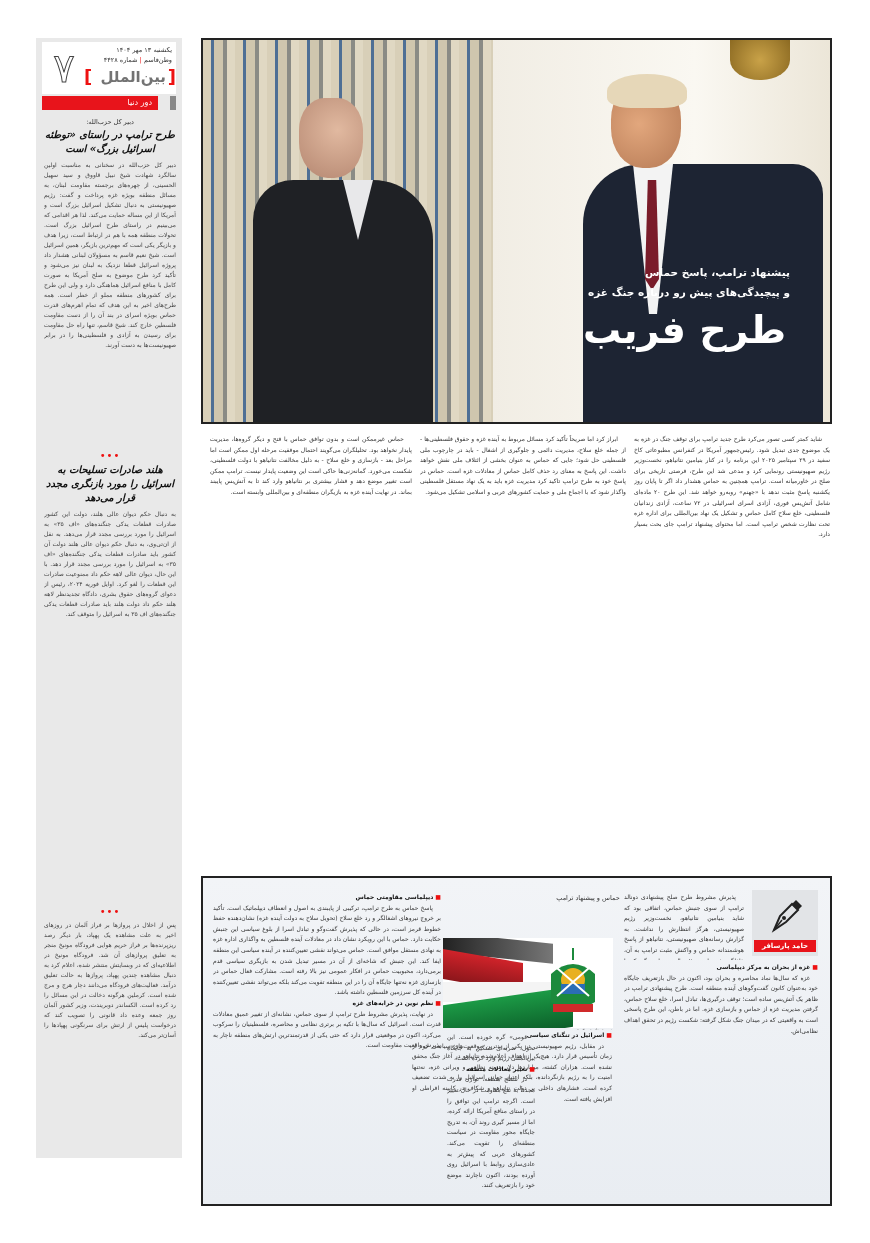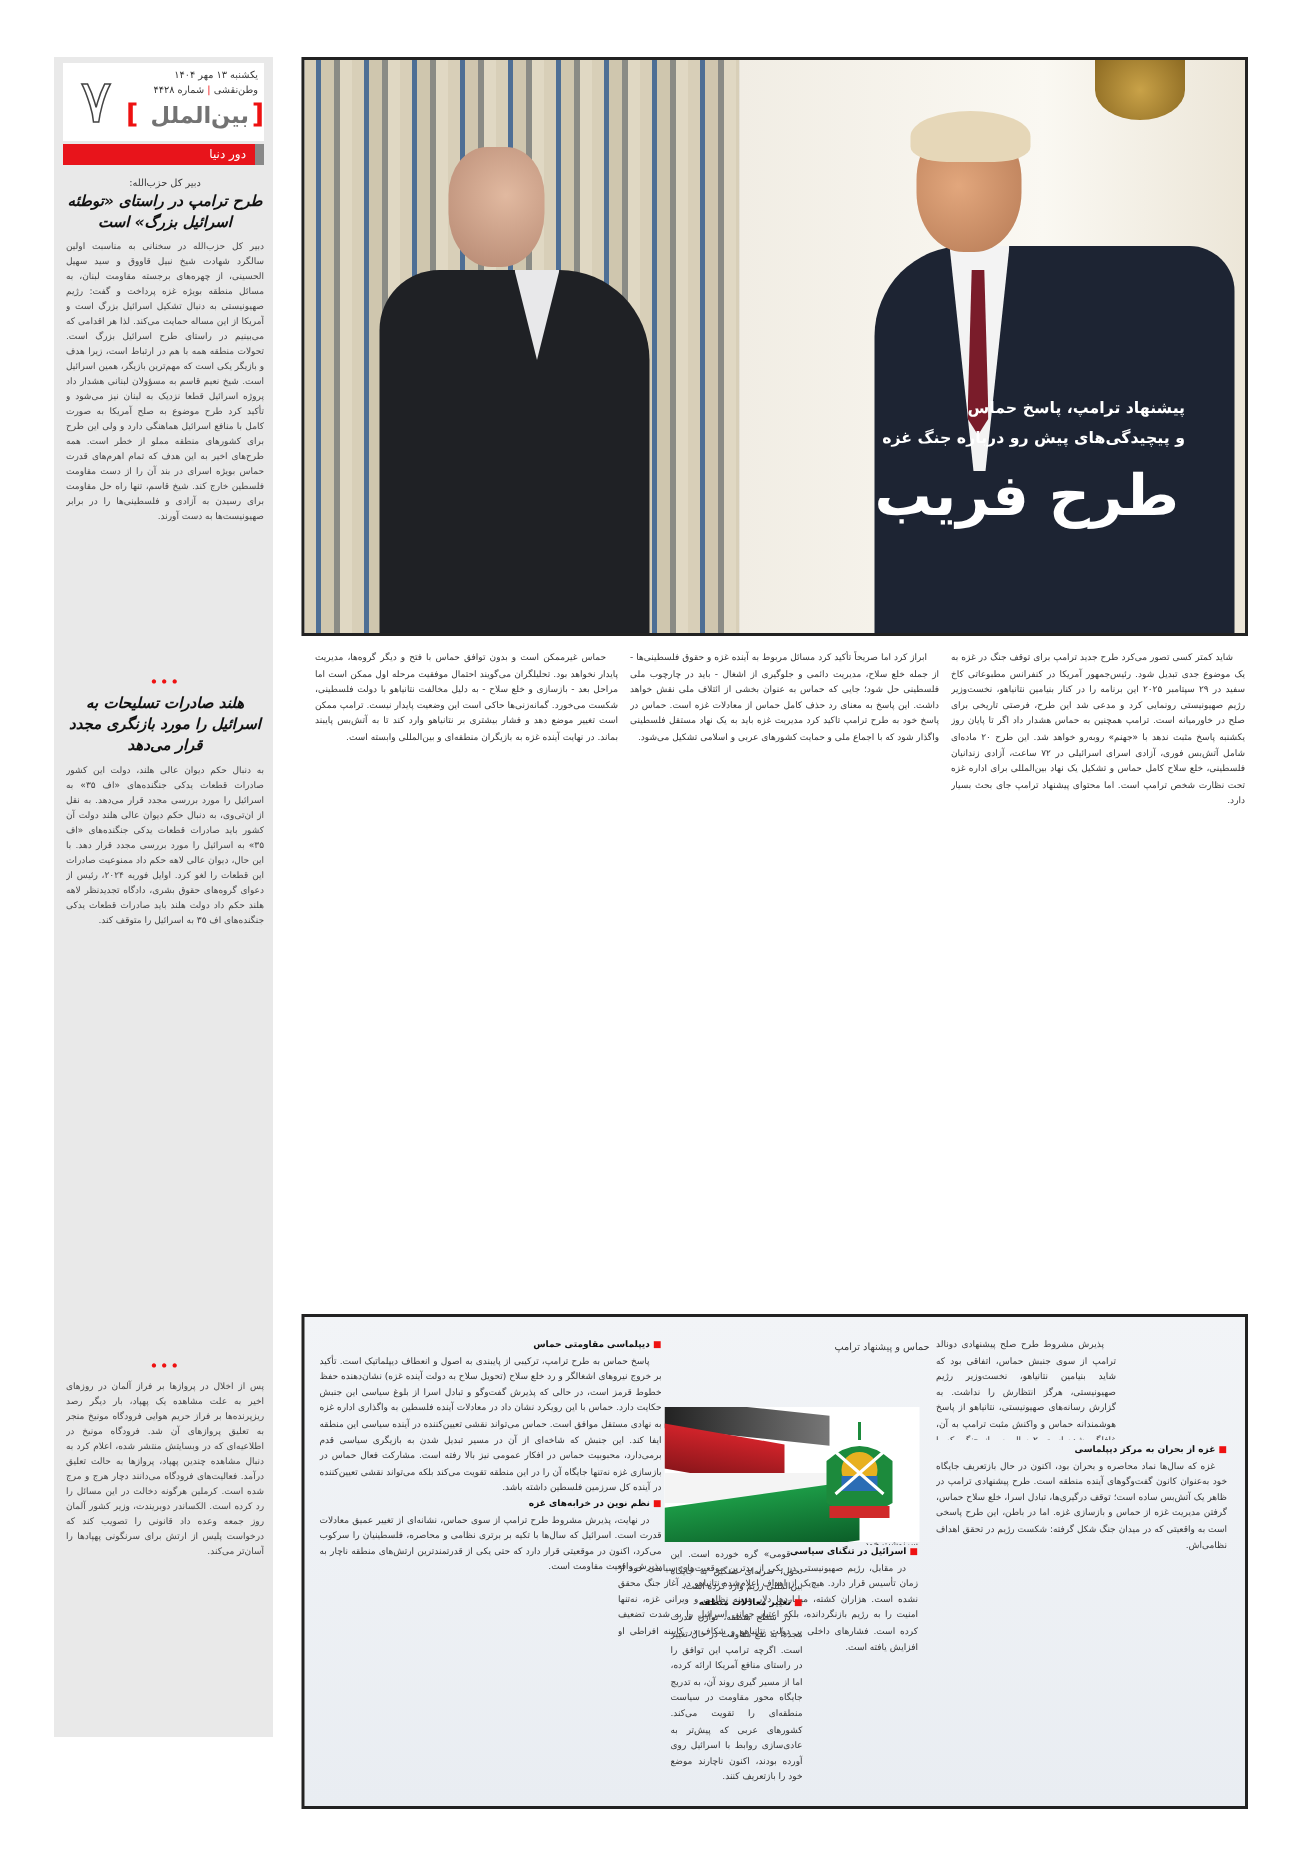--- a/index.html
+++ b/index.html
@@ -9,21 +9,21 @@
   
   .sidebar { position: absolute; left: 36px; top: 38px; width: 146px; height: 1120px; background: #e9e9e9; direction: rtl; }
   .masthead { position: absolute; left: 6px; top: 4px; width: 134px; height: 52px; background: #fff; }
   .page-num { position: absolute; left: 4px; top: 4px; width: 36px; height: 44px; font-family: "DejaVu Serif", serif; font-size: 40px; line-height: 44px; color: transparent; -webkit-text-stroke: 1px #444; text-align: center; }
   .date-line { position: absolute; right: 4px; top: 4px; font-size: 6.5px; color: #333; white-space: nowrap; }
   .issue-line { position: absolute; right: 4px; top: 14px; font-size: 6.5px; color: #333; white-space: nowrap; }
   .issue-line .sep { color: #e11; }
   .section-name { position: absolute; right: 10px; top: 26px; font-size: 15px; font-weight: bold; color: #737373; white-space: nowrap; }
   .bracket { position: absolute; top: 24px; font-size: 18px; color: #e11; font-weight: bold; }
   .bracket.r { right: 0px; } .bracket.l { left: 42px; }
-  .section-bar { position: absolute; left: 6px; top: 58px; width: 128px; height: 14px; background: #e8141b; color: #fff; font-size: 8px; line-height: 14px; padding-right: 6px; }
+  .section-bar { position: absolute; left: 6px; top: 58px; width: 116px; height: 14px; background: #e8141b; color: #fff; font-size: 8px; line-height: 14px; padding-right: 6px; }
   .section-bar-tab { position: absolute; left: 134px; top: 58px; width: 6px; height: 14px; background: #888; }
 
   .side-article { position: absolute; left: 8px; width: 132px; text-align: center; }
   .kicker { font-size: 6.5px; color: #333; margin-bottom: 2px; }
   .side-title { font-size: 10px; font-weight: bold; color: #111; line-height: 14px; font-style: italic; }
   .side-body { font-size: 6px; line-height: 10px; color: #444; text-align: justify; margin-top: 4px; }
   .dots { color: #e11; font-size: 10px; letter-spacing: 1px; line-height: 8px; margin-bottom: 3px; }
 
   
   .hero { position: absolute; left: 201px; top: 38px; width: 631px; height: 386px; border: 2px solid #222; overflow: hidden; background: #ddd; }
@@ -69,21 +69,21 @@
   .emblem { position: absolute; right: 10px; top: 8px; width: 60px; height: 72px; }
 </style>
 </head>
 <body>
 
 <div class="sidebar">
   <div class="masthead">
     <div class="page-num">۷</div>
     <div class="date-line">یکشنبه ۱۳ مهر ۱۴۰۴</div>
     <div class="issue-line">
-      <span>وطن‌نقشی</span>
+      <span>وطن‌قاسم</span>
       <span class="sep">|</span>
       <span>شماره ۴۴۲۸</span>
     </div>
     <span class="bracket r">[</span>
     <div class="section-name">بین‌الملل</div>
     <span class="bracket l">]</span>
   </div>
   <div class="section-bar">دور دنیا</div>
   <div class="section-bar-tab"></div>
 
@@ -130,20 +130,29 @@
   <p>شاید کمتر کسی تصور می‌کرد طرح جدید ترامپ برای توقف جنگ در غزه به یک موضوع جدی تبدیل شود. رئیس‌جمهور آمریکا در کنفرانس مطبوعاتی کاخ سفید در ۲۹ سپتامبر ۲۰۲۵ این برنامه را در کنار بنیامین نتانیاهو، نخست‌وزیر رژیم صهیونیستی رونمایی کرد و مدعی شد این طرح، فرصتی تاریخی برای صلح در خاورمیانه است. ترامپ همچنین به حماس هشدار داد اگر تا پایان روز یکشنبه پاسخ مثبت ندهد با «جهنم» روبه‌رو خواهد شد. این طرح ۲۰ ماده‌ای شامل آتش‌بس فوری، آزادی اسرای اسرائیلی در ۷۲ ساعت، آزادی زندانیان فلسطینی، خلع سلاح کامل حماس و تشکیل یک نهاد بین‌المللی برای اداره غزه تحت نظارت شخص ترامپ است. اما محتوای پیشنهاد ترامپ جای بحث بسیار دارد.</p>
 </div>
 <div class="col" style="left:420px;width:206px;">
   <p>ابراز کرد اما صریحاً تأکید کرد مسائل مربوط به آینده غزه و حقوق فلسطینی‌ها - از جمله خلع سلاح، مدیریت دائمی و جلوگیری از اشغال - باید در چارچوب ملی فلسطینی حل شود؛ جایی که حماس به عنوان بخشی از ائتلاف ملی نقش خواهد داشت. این پاسخ به معنای رد حذف کامل حماس از معادلات غزه است. حماس در پاسخ خود به طرح ترامپ تاکید کرد مدیریت غزه باید به یک نهاد مستقل فلسطینی واگذار شود که با اجماع ملی و حمایت کشورهای عربی و اسلامی تشکیل می‌شود.</p>
 </div>
 <div class="col" style="left:210px;width:202px;">
   <p>حماس غیرممکن است و بدون توافق حماس با فتح و دیگر گروه‌ها، مدیریت پایدار نخواهد بود. تحلیلگران می‌گویند احتمال موفقیت مرحله اول ممکن است اما مراحل بعد - بازسازی و خلع سلاح - به دلیل مخالفت نتانیاهو با دولت فلسطینی، شکست می‌خورد. گمانه‌زنی‌ها حاکی است این وضعیت پایدار نیست. ترامپ ممکن است تغییر موضع دهد و فشار بیشتری بر نتانیاهو وارد کند تا به آتش‌بس پایبند بماند. در نهایت آینده غزه به بازیگران منطقه‌ای و بین‌المللی وابسته است.</p>
 </div>
 
 <div class="bottom-box">
+  <div class="author-box">
+    <svg class="pen-icon" viewBox="0 0 40 40">
+      <path d="M8 34 L14 20 L26 8 L32 14 L20 26 Z" fill="none" stroke="#222" stroke-width="2"></path>
+      <path d="M26 8 L30 4 L36 10 L32 14 Z" fill="#222"></path>
+      <circle cx="18" cy="22" r="2" fill="#222"></circle>
+      <path d="M8 34 L16 24" stroke="#222" stroke-width="1.5"></path>
+    </svg>
+    <div class="author-name">حامد پارسافر</div>
+  </div>
 
   <div class="bcol" style="right:86px;top:14px;width:120px;height:68px;">
     <p>پذیرش مشروط طرح صلح پیشنهادی دونالد ترامپ از سوی جنبش حماس، اتفاقی بود که شاید بنیامین نتانیاهو، نخست‌وزیر رژیم صهیونیستی، هرگز انتظارش را نداشت. به گزارش رسانه‌های صهیونیستی، نتانیاهو از پاسخ هوشمندانه حماس و واکنش مثبت ترامپ به آن، غافلگیر شده است. ۲ سال پس از جنگی که با هدف نابودی کامل حماس آغاز شد، این جنبش نه‌تنها همچنان پابرجاست بلکه به عنوان بازیگری سیاسی در معادلات منطقه‌ای مطرح شده است.</p>
   </div>
   <div class="bcol" style="right:12px;top:84px;width:194px;height:240px;">
     <p class="subhead"><span class="bullet">■ </span><span>غزه از بحران به مرکز دیپلماسی</span></p>
     <p>غزه که سال‌ها نماد محاصره و بحران بود، اکنون در حال بازتعریف جایگاه خود به‌عنوان کانون گفت‌وگوهای آینده منطقه است. طرح پیشنهادی ترامپ در ظاهر یک آتش‌بس ساده است؛ توقف درگیری‌ها، تبادل اسرا، خلع سلاح حماس، گرفتن مدیریت غزه از حماس و بازسازی غزه. اما در باطن، این طرح پاسخی است به واقعیتی که در میدان جنگ شکل گرفته: شکست رژیم در تحقق اهداف نظامی‌اش.</p>
   </div>
 
   <div class="b-kicker">حماس و پیشنهاد ترامپ</div>

